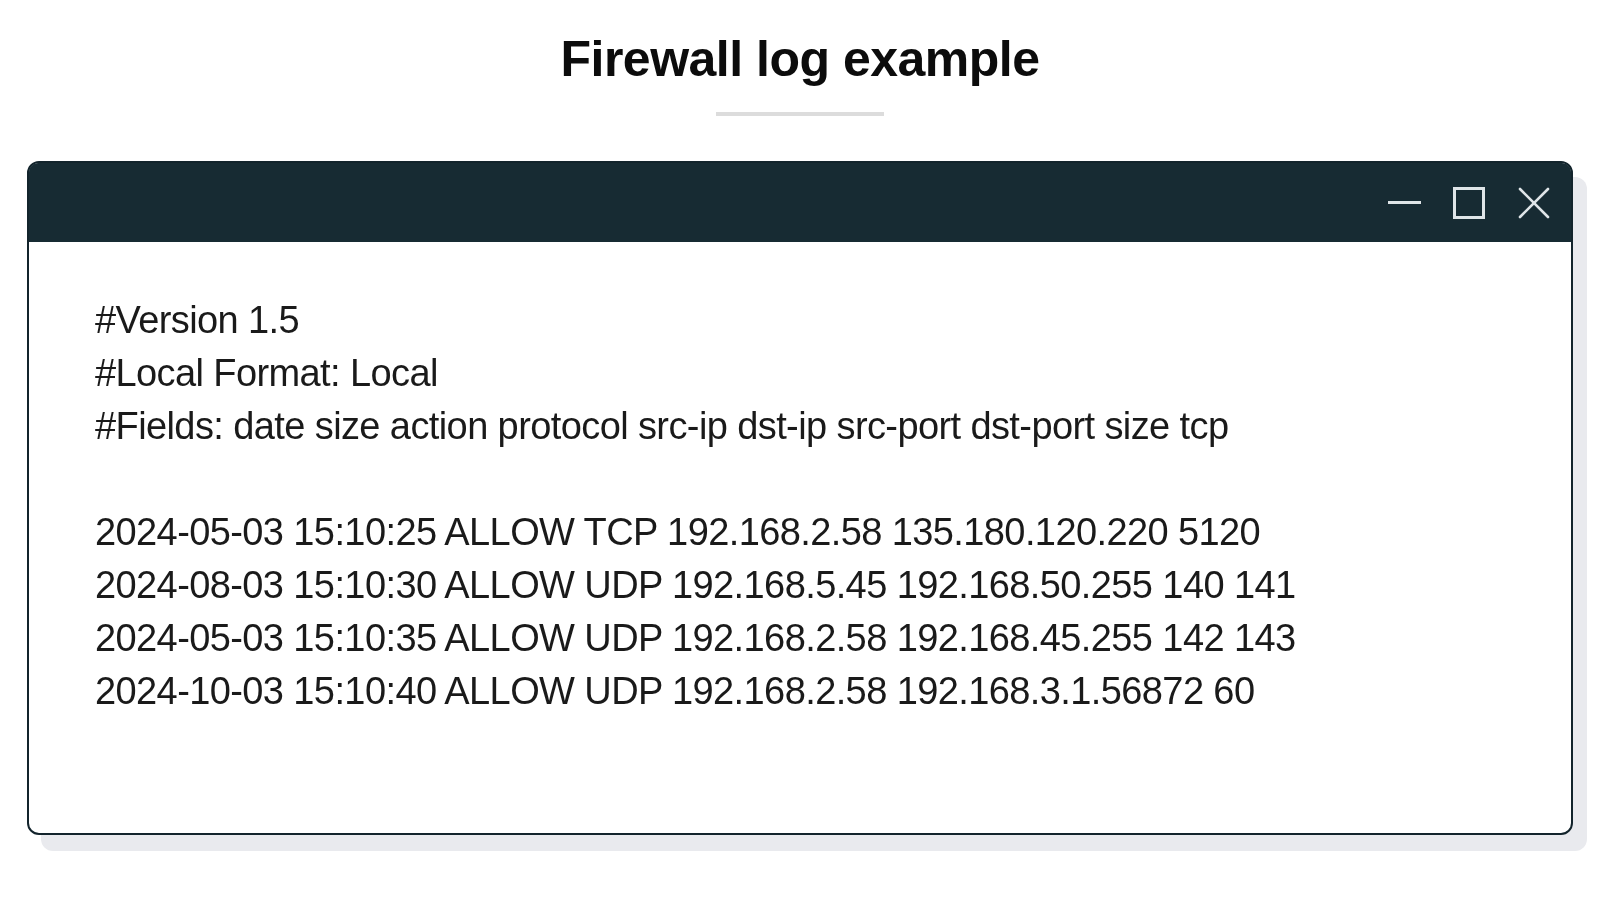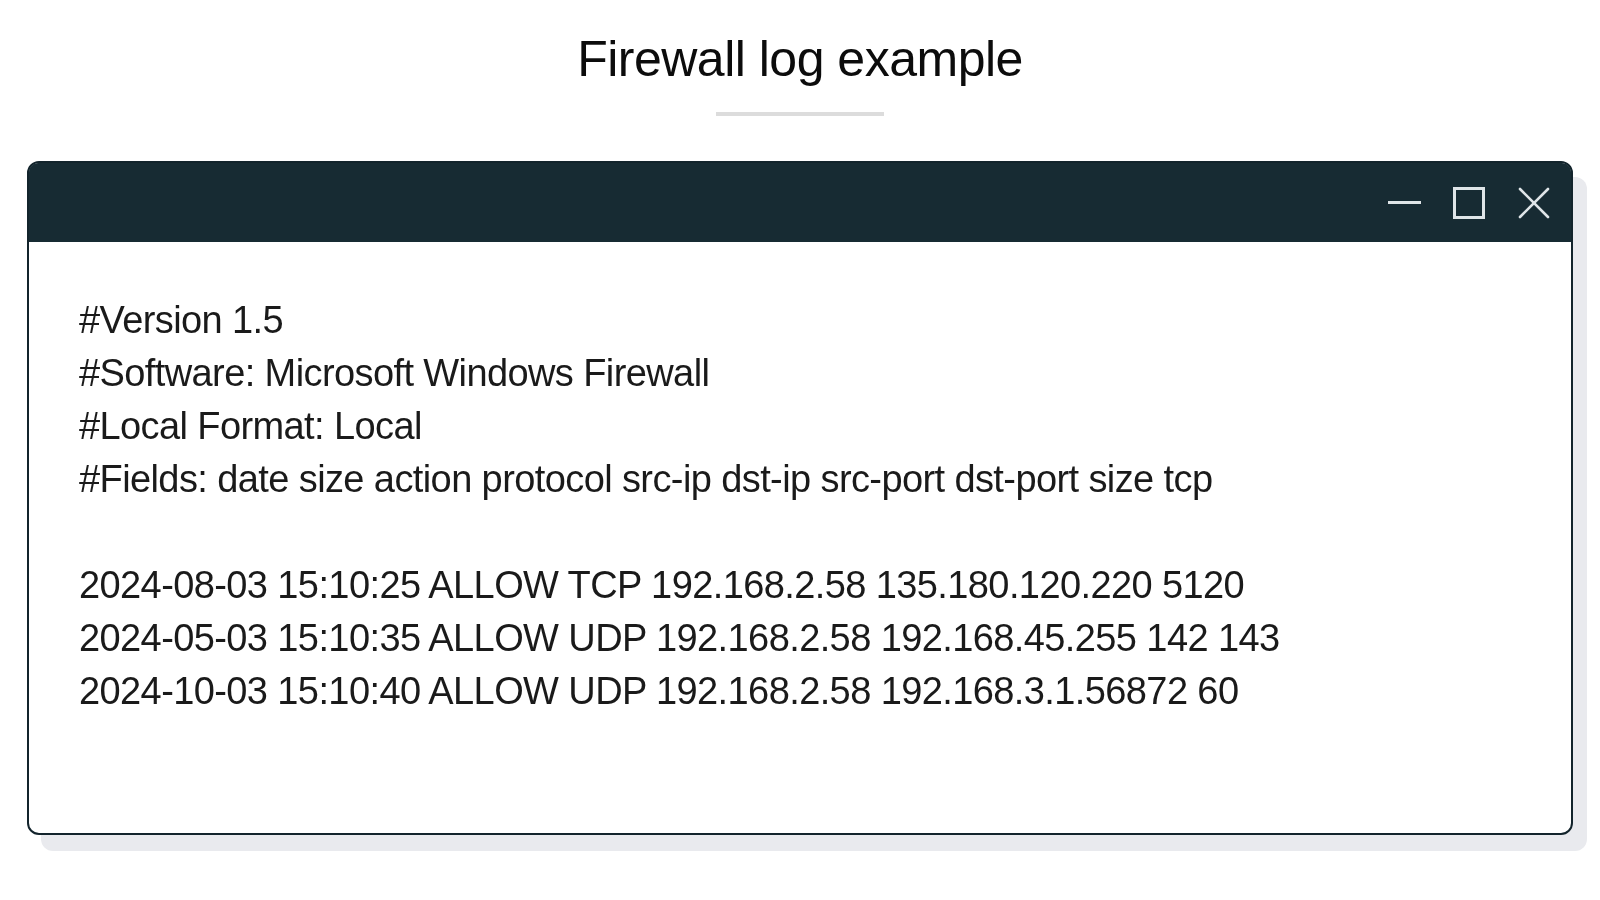--- a/index.html
+++ b/index.html
@@ -15,21 +15,21 @@
 
   
   .page-title {
     position: absolute;
     top: 34px;
     left: 0;
     right: 0;
     text-align: center;
     font-size: 50px;
     line-height: 1;
-    font-weight: 400;
+    font-weight: 700;
     letter-spacing: -0.5px;
     color: var(--heading, #0c0c0c);
   }
 
   .title-divider {
     position: absolute;
     top: 112px;
     left: 50%;
     transform: translateX(-50%);
     width: 168px;
@@ -94,21 +94,21 @@
     height: 34px;
   }
   .icon-close line {
     stroke: var(--control_icon, #dfe5e8);
     stroke-width: 2.6;
     stroke-linecap: round;
   }
 
   
   .log-content {
-    padding: 52px 58px 0 50px;
+    padding: 52px 58px 0 66px;
     font-size: 38px;
     line-height: 53px;
     letter-spacing: -0.6px;
     color: var(--text, #1a1a1a);
     white-space: nowrap;
   }
 
   .log-gap { height: 53px; }
 </style>
 </head>
@@ -128,21 +128,21 @@
     <button class="ctl" aria-label="Close">
       <svg class="icon-close" viewBox="0 0 34 34">
         <line x1="3" y1="3" x2="31" y2="31"></line>
         <line x1="31" y1="3" x2="3" y2="31"></line>
       </svg>
     </button>
   </div>
 
   <div class="log-content">
     <div class="log-line">#Version 1.5</div>
-    <div class="log-line">#Software: Microsoft Windows Firewall</div>
     <div class="log-line">#Local Format: Local</div>
     <div class="log-line">#Fields: date size action protocol src-ip dst-ip src-port dst-port size tcp</div>
     <div class="log-gap"></div>
-    <div class="log-line">2024-08-03 15:10:25 ALLOW TCP 192.168.2.58 135.180.120.220 5120</div>
+    <div class="log-line">2024-05-03 15:10:25 ALLOW TCP 192.168.2.58 135.180.120.220 5120</div>
+    <div class="log-line">2024-08-03 15:10:30 ALLOW UDP 192.168.5.45 192.168.50.255 140 141</div>
     <div class="log-line">2024-05-03 15:10:35 ALLOW UDP 192.168.2.58 192.168.45.255 142 143</div>
     <div class="log-line">2024-10-03 15:10:40 ALLOW UDP 192.168.2.58 192.168.3.1.56872 60</div>
   </div>
 </div>
 
 </body></html>

